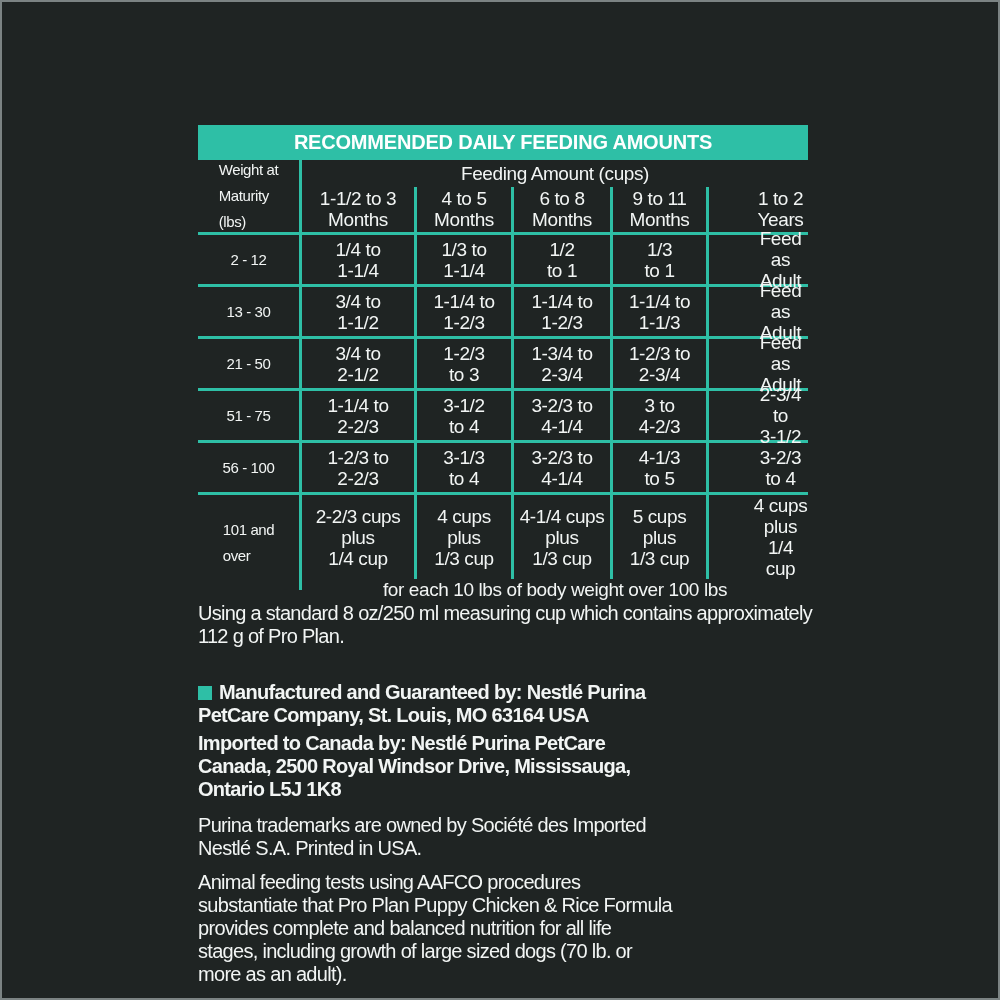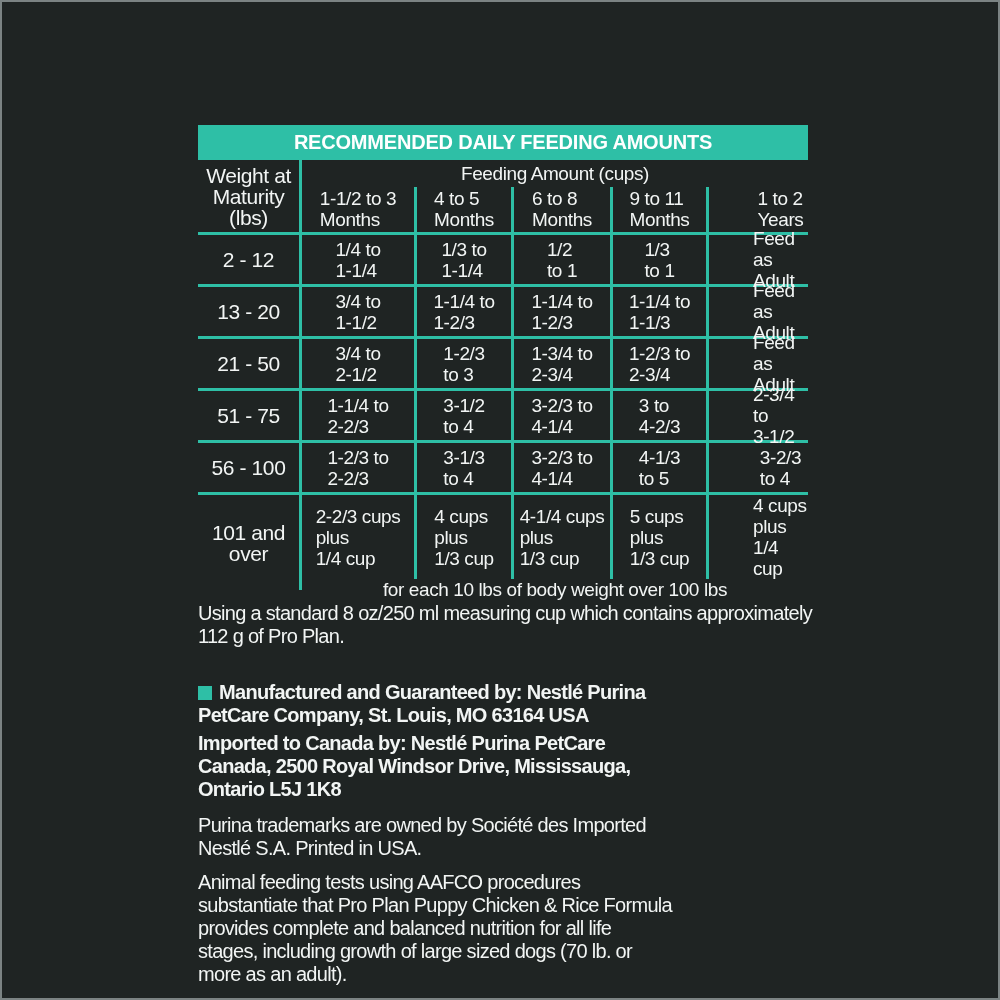--- a/index.html
+++ b/index.html
@@ -33,32 +33,32 @@
   }
   .banner span {
     font-weight: bold; font-size: 20px; color: #fff;
     letter-spacing: -0.2px; white-space: pre;
   }
   .header-row { display: flex; height: 72px; }
   .wcol {
     width: 104px;
     border-right: 3px solid var(--accent);
     display: flex; align-items: center; justify-content: center;
-    text-align: center; white-space: pre-line;
-    font-size: 21px; line-height: 21px;
+    white-space: pre-line;
+    font-size: 15px; line-height: 26px;
   }
   .months-area { flex: 1; display: flex; flex-direction: column; }
   .group-title {
     height: 27px; display: flex; align-items: center; justify-content: center;
     font-size: 19px; white-space: pre;
   }
   .subheads { flex: 1; display: flex; }
   .mcell {
     display: flex; align-items: center; justify-content: center;
-    text-align: left; white-space: pre-line;
+    text-align: center; white-space: pre-line;
     font-size: 19px; line-height: 21px;
   }
   .subheads .mcell { align-items: flex-start; padding-top: 1px; }
   .mcell + .mcell { border-left: 3px solid var(--accent); }
   .c0 { width: 112px; } .c1 { width: 97px; } .c2 { width: 99px; }
   .c3 { width: 96px; } .c4 { flex: 1; padding-left: 44px; }
   .trow { display: flex; height: 52px; border-top: 3px solid var(--accent); }
   .last-row { display: flex; height: 98px; border-top: 3px solid var(--accent); }
   .last-right { flex: 1; display: flex; flex-direction: column; }
   .last-vals { flex: 1; display: flex; }
@@ -123,21 +123,21 @@
 1-1/4</div>
       <div class="mcell c2">1/2
 to 1</div>
       <div class="mcell c3">1/3
 to 1</div>
       <div class="mcell c4">Feed as
 Adult</div>
     </div>
 
     <div class="trow">
-      <div class="wcol">13 - 20</div>
+      <div class="wcol">13 - 30</div>
       <div class="mcell c0">3/4 to
 1-1/2</div>
       <div class="mcell c1">1-1/4 to
 1-2/3</div>
       <div class="mcell c2">1-1/4 to
 1-2/3</div>
       <div class="mcell c3">1-1/4 to
 1-1/3</div>
       <div class="mcell c4">Feed as
 Adult</div>

